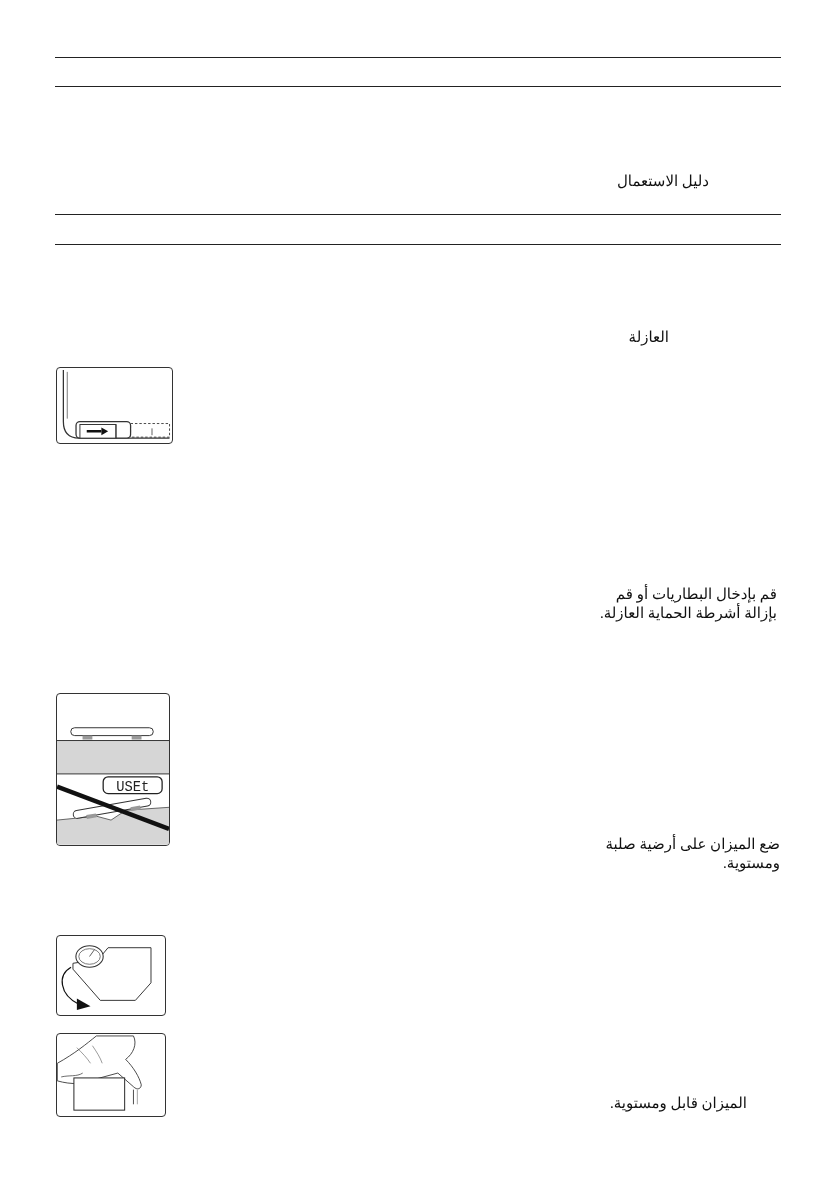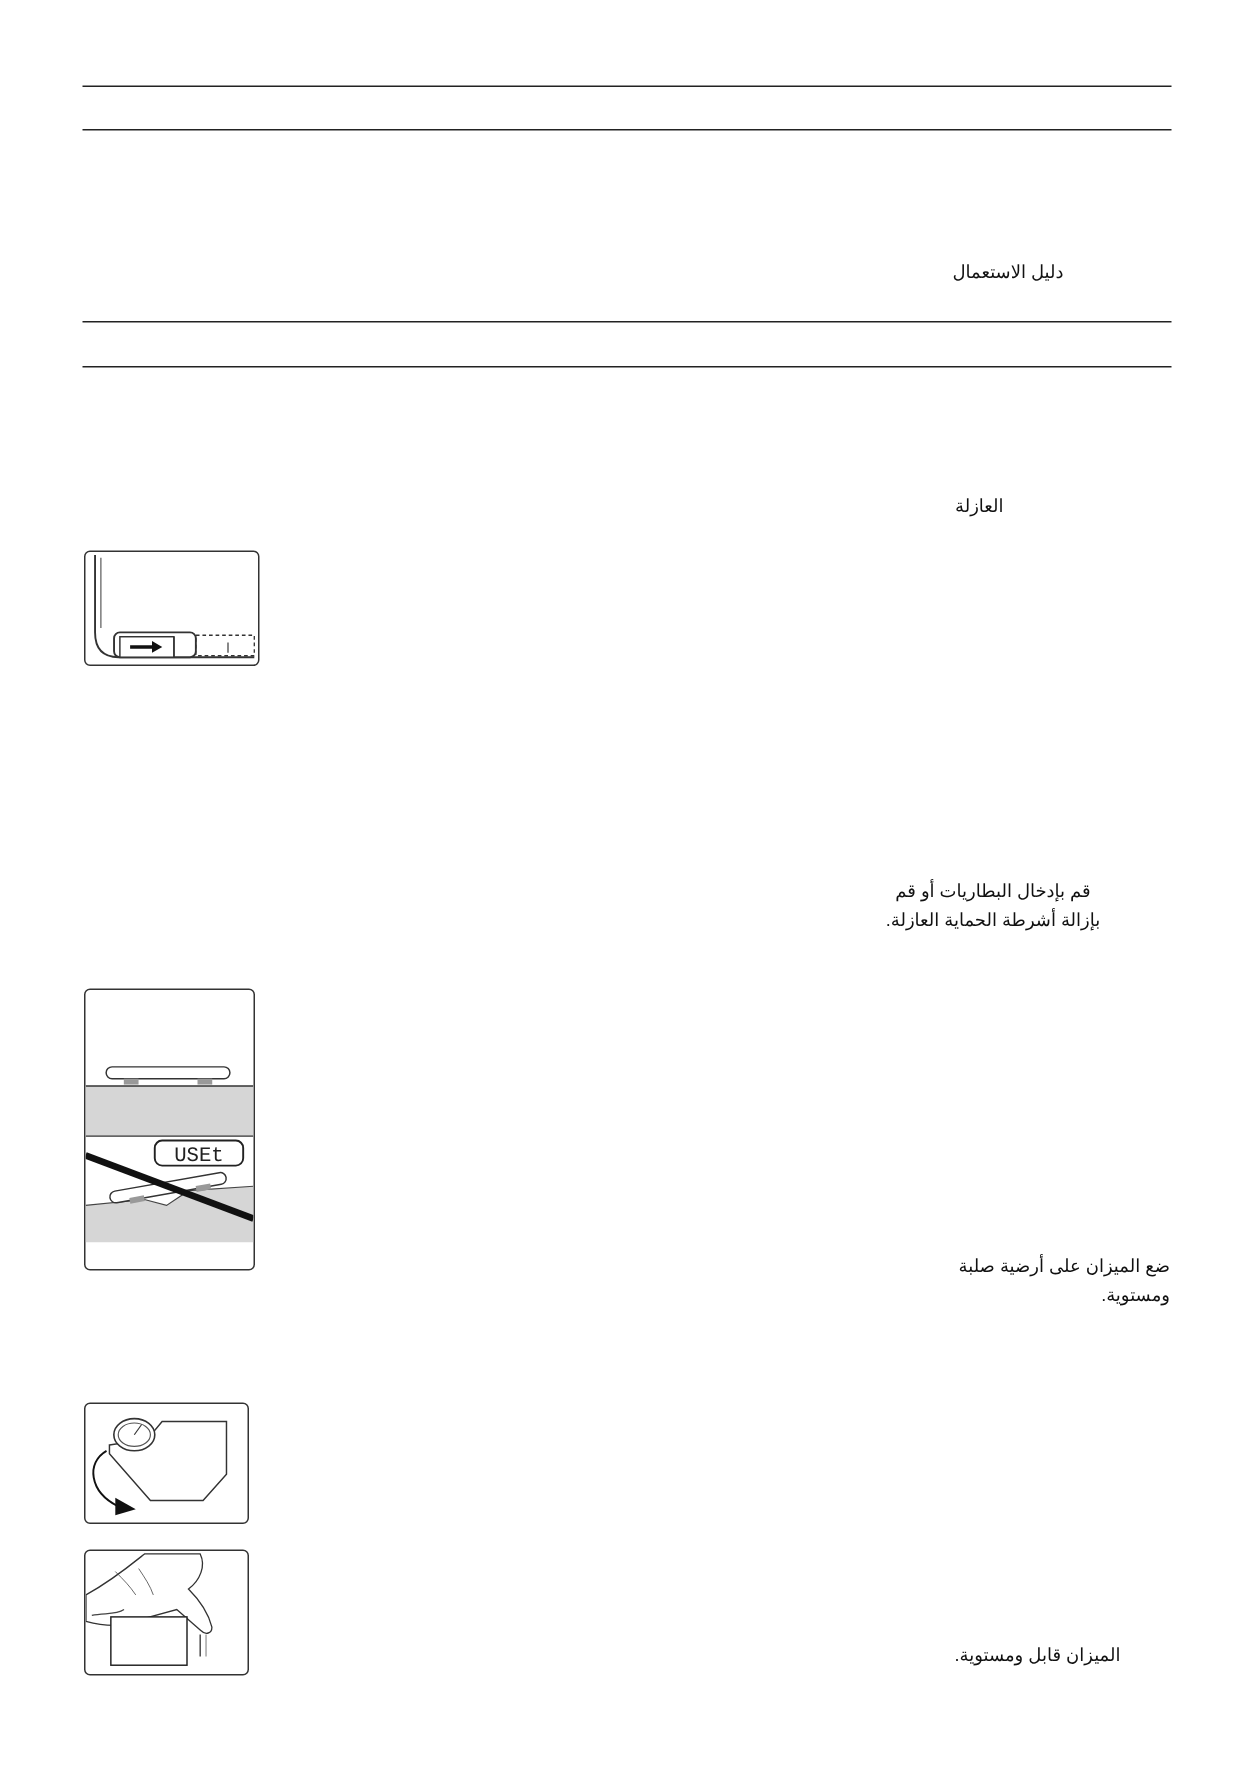--- a/index.html
+++ b/index.html
@@ -3,21 +3,21 @@
   <meta charset="utf-8">
   <style>
     html, body { margin: 0; padding: 0; background: #ffffff; }
     body {
       width: 839px; height: 1191px; position: relative; overflow: hidden;
       font-family: "Liberation Sans", sans-serif; color: #1a1a1a;
     }
     .rule { position: absolute; left: 55px; width: 726px; height: 1px; background: #222; }
     .ar {
       position: absolute; direction: rtl; text-align: right;
-      font-family: Liberation Sans, sans-serif; font-size: 12px; line-height: 19px;
+      font-family: Liberation Serif, serif; font-size: 15px; line-height: 19px;
       color: #111; white-space: pre-line;
     }
     .fig {
       position: absolute; border: 1.5px solid #333; border-radius: 4px; background: #fff;
       box-sizing: border-box; overflow: hidden;
     }
     .fig svg { display: block; width: 100%; height: 100%; }
   </style>
 </head>
 <body>
@@ -39,24 +39,24 @@
     <rect x="19" y="55" width="56" height="17" rx="4" fill="#fff" stroke="#333" stroke-width="1.3"></rect>
     <rect x="23" y="58" width="37" height="14" fill="#fff" stroke="#333" stroke-width="1"></rect>
     <line x1="60" y1="58" x2="60" y2="72" stroke="#333" stroke-width="1"></line>
     <line x1="30" y1="65" x2="45" y2="65" stroke="#111" stroke-width="2.5"></line>
     <polygon points="45,61 52,65 45,69" fill="#111"></polygon>
     <rect x="75" y="57" width="40" height="14" fill="none" stroke="#333" stroke-width="0.9" stroke-dasharray="2.5,2"></rect>
     <line x1="97" y1="62" x2="97" y2="69" stroke="#333" stroke-width="0.8"></line>
   </svg>
 </div>
 
-<div class="ar" style="top:585px; right:62px; width:230px;text-align:center;">قم بإدخال البطاريات أو قم
+<div class="ar" style="top:585px; right:62px; width:230px;">قم بإدخال البطاريات أو قم
 بإزالة أشرطة الحماية العازلة.</div>
 
-<div class="fig" style="left:56px; top:659px; width:114px; height:188px;">
+<div class="fig" style="left:56px; top:693px; width:114px; height:153px;">
   <svg viewBox="0 0 114 153">
     <rect x="0" y="47" width="114" height="34" fill="#d6d6d6"></rect>
     <line x1="0" y1="47" x2="114" y2="47" stroke="#333" stroke-width="1"></line>
     <line x1="0" y1="81" x2="114" y2="81" stroke="#333" stroke-width="1"></line>
     <rect x="14" y="34" width="84" height="8" rx="4" fill="#fff" stroke="#333" stroke-width="1"></rect>
     <rect x="26" y="42" width="10" height="4" fill="#999"></rect>
     <rect x="76" y="42" width="10" height="4" fill="#999"></rect>
     <path d="M0 128 L40 124 L55 128 L70 118 L114 115 L114 153 L0 153 Z" fill="#d6d6d6"></path>
     <path d="M0 128 L40 124 L55 128 L70 118 L114 115" fill="none" stroke="#444" stroke-width="0.8"></path>
     <rect x="16" y="112" width="80" height="8" rx="4" transform="rotate(-10 56 116)" fill="#fff" stroke="#333" stroke-width="1"></rect>

